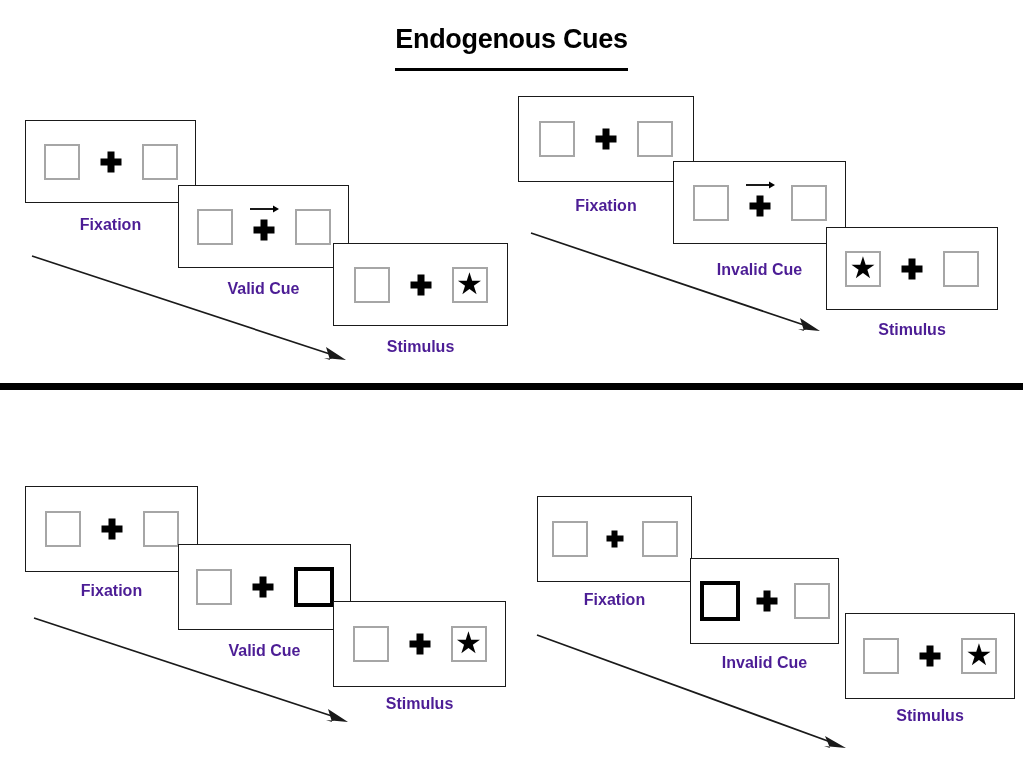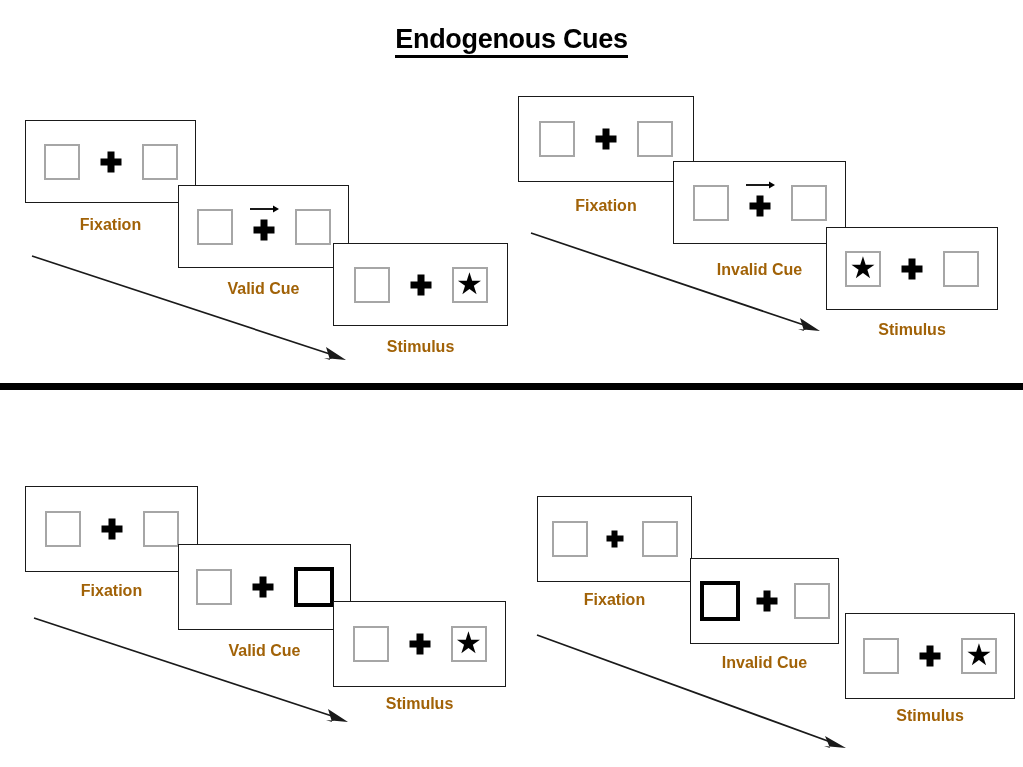--- a/index.html
+++ b/index.html
@@ -19,21 +19,21 @@
     position: absolute;
     width: 1023px;
     text-align: center;
     font-size: 27px;
     font-weight: bold;
     color: #000000;
     letter-spacing: -0.3px;
   }
   .section-title span {
     border-bottom: 3px solid #000;
-    padding-bottom: 1px;
+    padding-bottom: 14px;
   }
   #title-endogenous { top: 24px; }
   #title-exogenous  { top: 27px; }
 
   .divider {
     position: absolute;
     left: 0; top: 383px;
     width: 1023px; height: 7px;
     background: #000000;
   }
@@ -97,21 +97,21 @@
     left: 50%;
     top: -3px;
     transform: translateX(-50%);
     width: 30px; height: 11px;
   }
 
   .panel-label {
     position: absolute;
     font-size: 16px;
     font-weight: bold;
-    color: #a16207;
+    color: #4c1d95;
     white-space: nowrap;
     text-align: center;
   }
 
   .flow-arrow { position: absolute; }
 </style>
 </head>
 <body>
 
 <div id="root">

